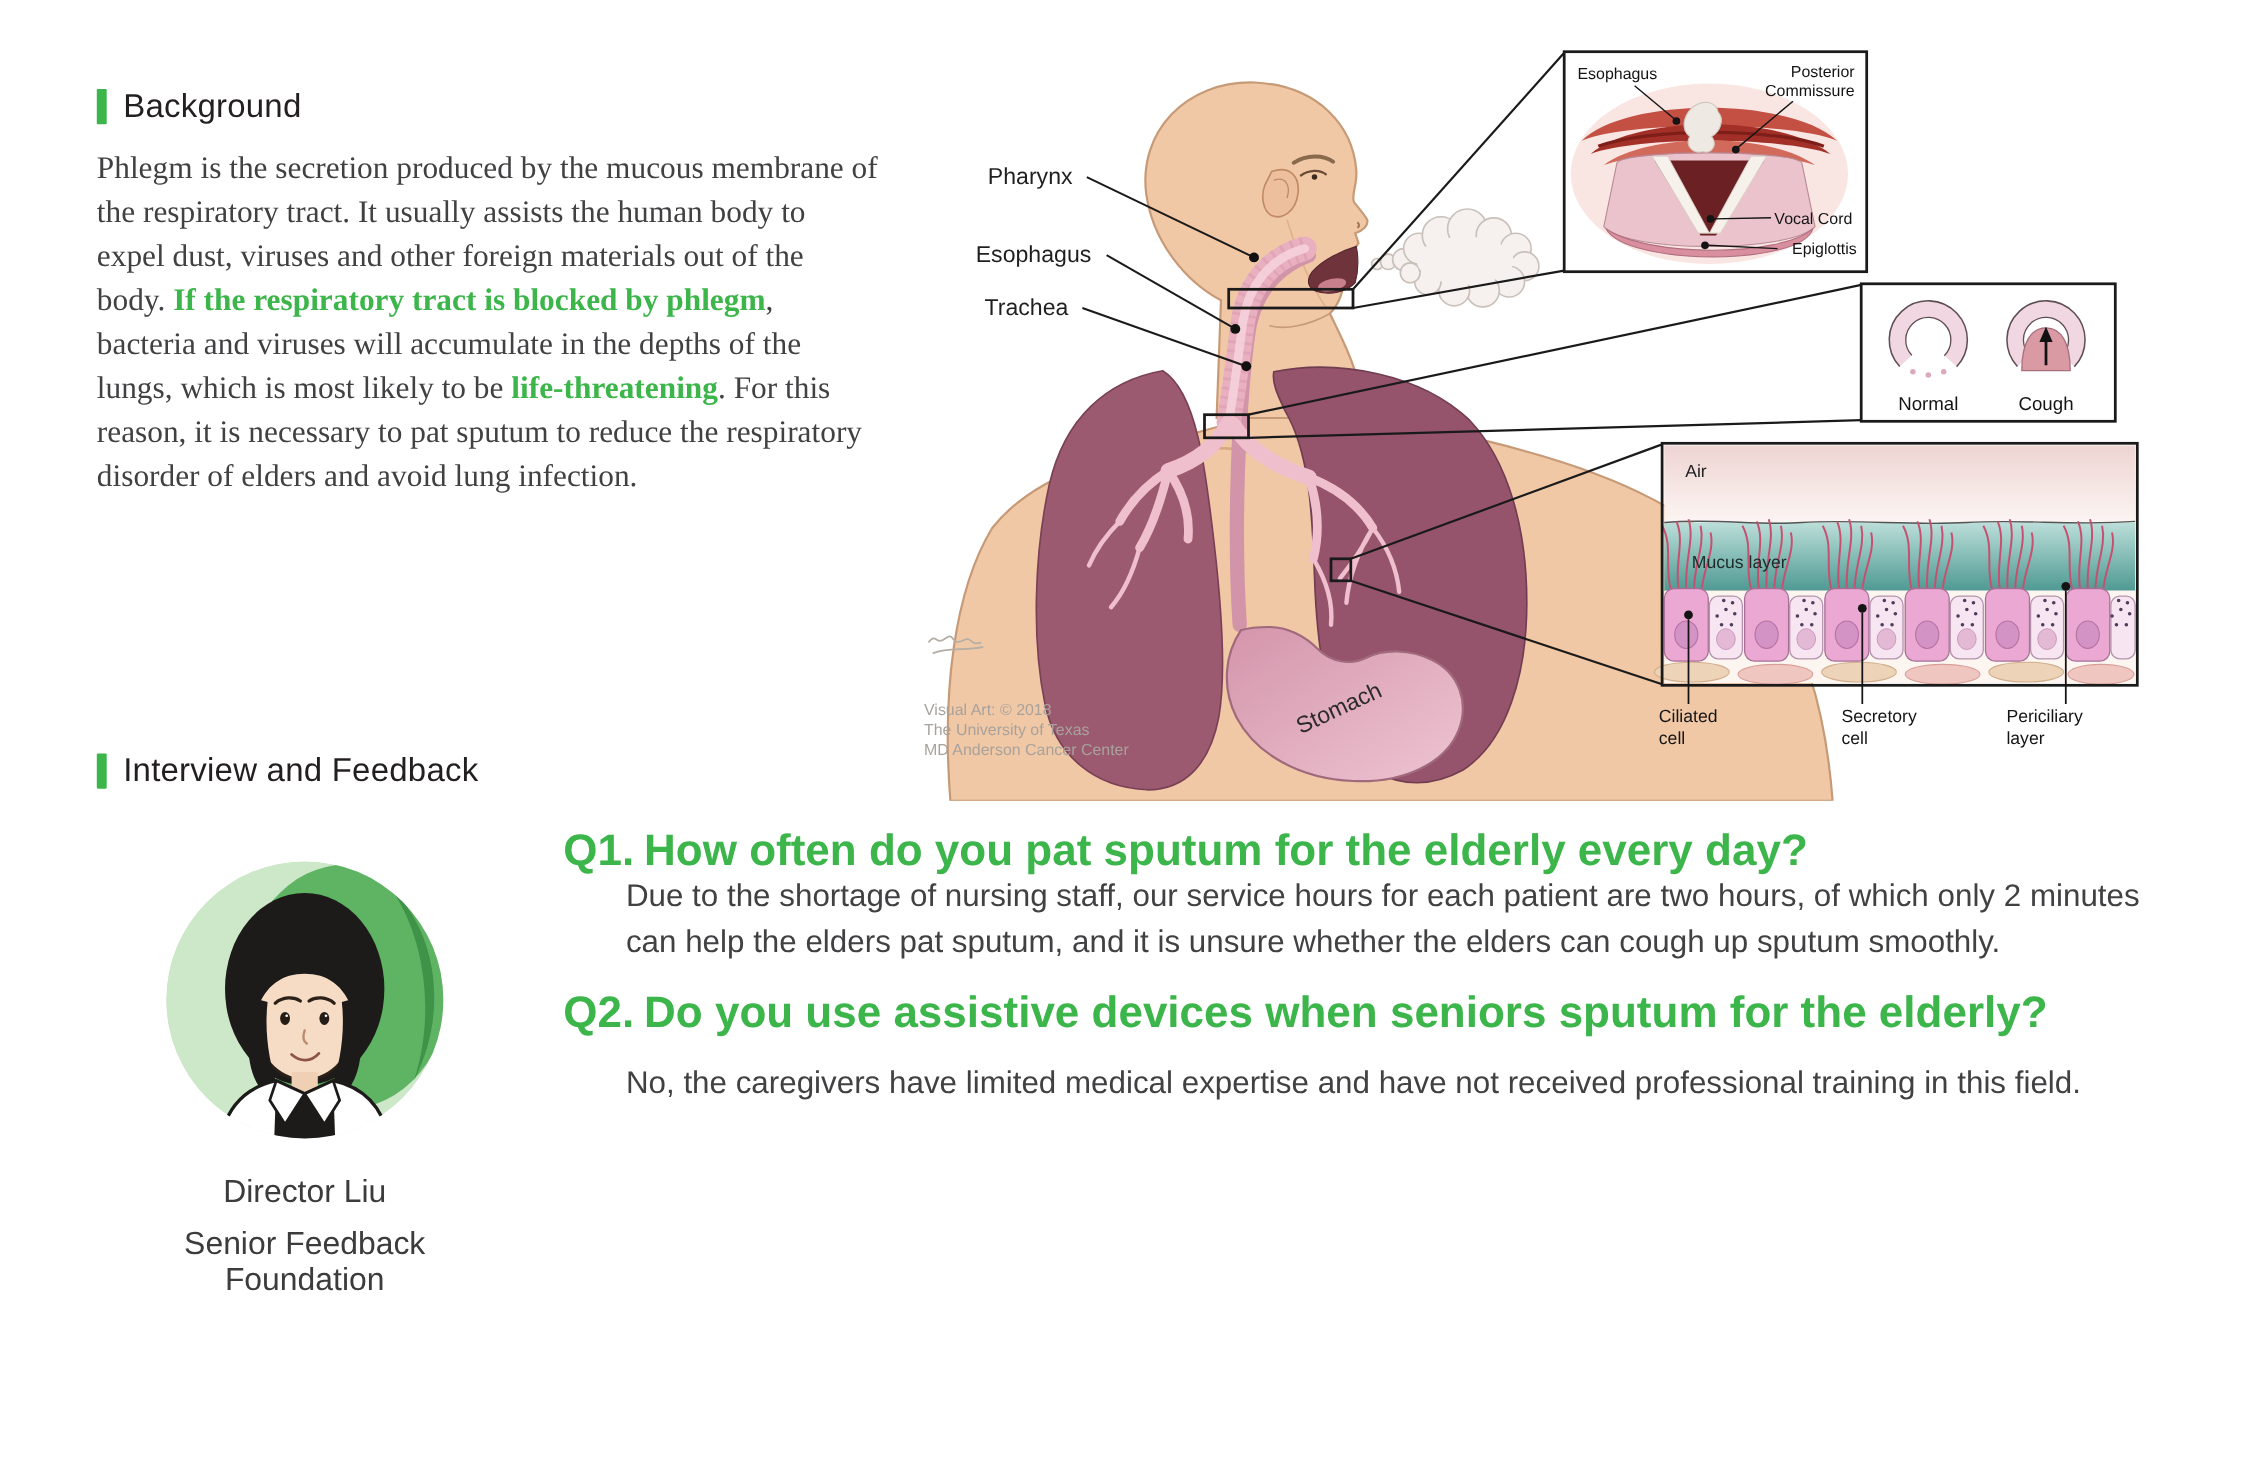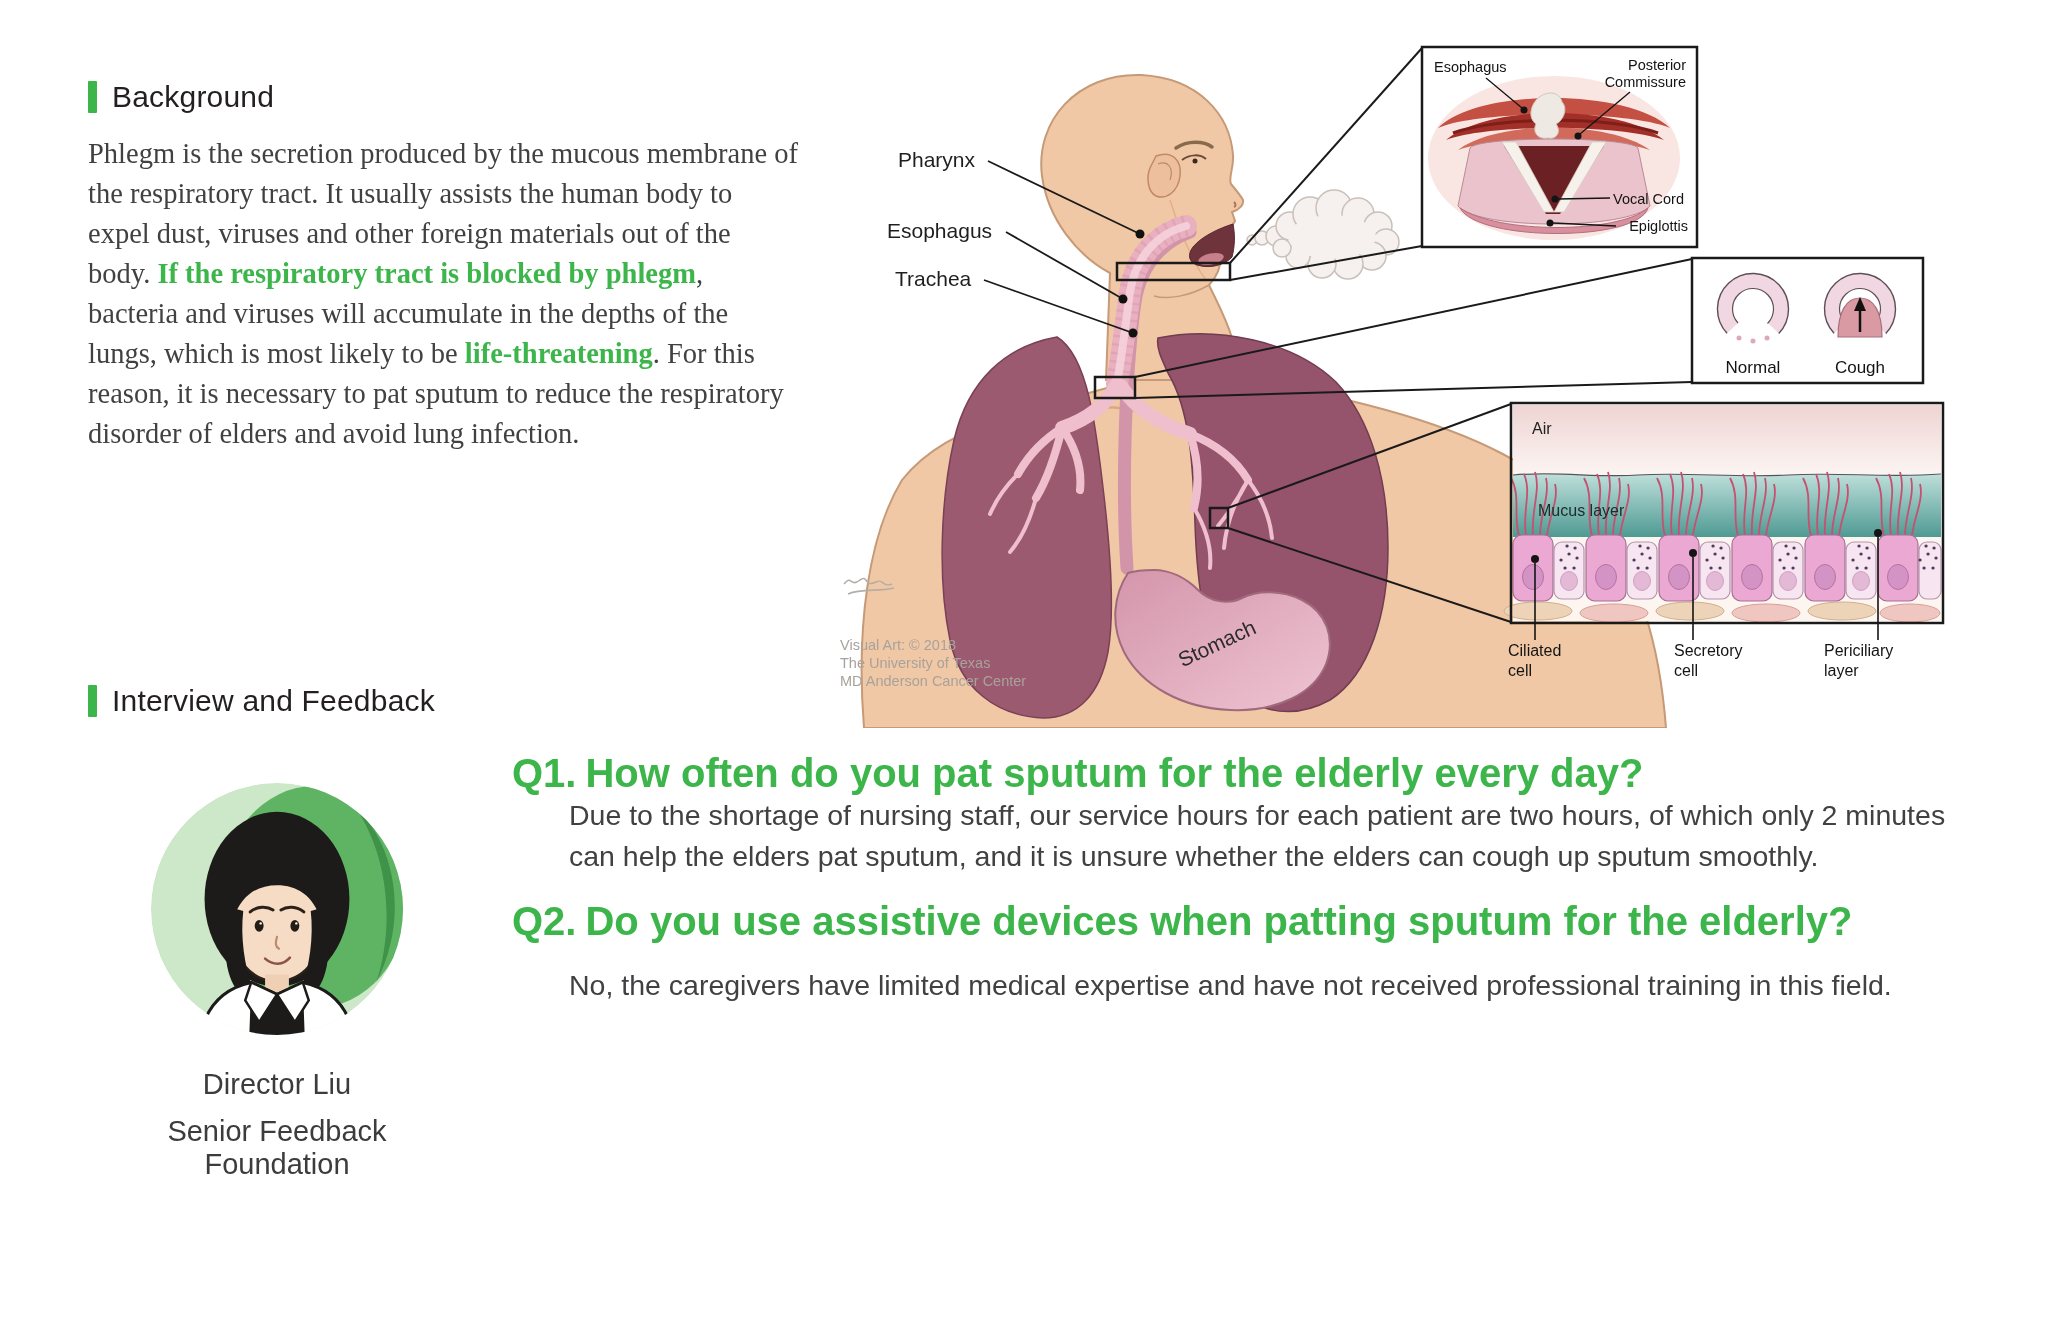--- a/index.html
+++ b/index.html
@@ -348,19 +348,19 @@
   <div class="qa-block">
     <div class="qa-q">
       <span class="qa-label">Q1.</span>
       <span class="qa-question">How often do you pat sputum for the elderly every day?</span>
     </div>
     <p class="qa-answer">Due to the shortage of nursing staff, our service hours for each patient are two hours, of which only 2 minutes can help the elders pat sputum, and it is unsure whether the elders can cough up sputum smoothly.</p>
   </div>
   <div class="qa-block">
     <div class="qa-q">
       <span class="qa-label">Q2.</span>
-      <span class="qa-question">Do you use assistive devices when patting sputum for the elderly?</span>
+      <span class="qa-question">Do you use assistive devices when seniors sputum for the elderly?</span>
     </div>
   </div>
   <div class="qa-block">
     <p class="qa-answer">No, the caregivers have limited medical expertise and have not received professional training in this field.</p>
   </div>
 </div>
 
 </body></html>

